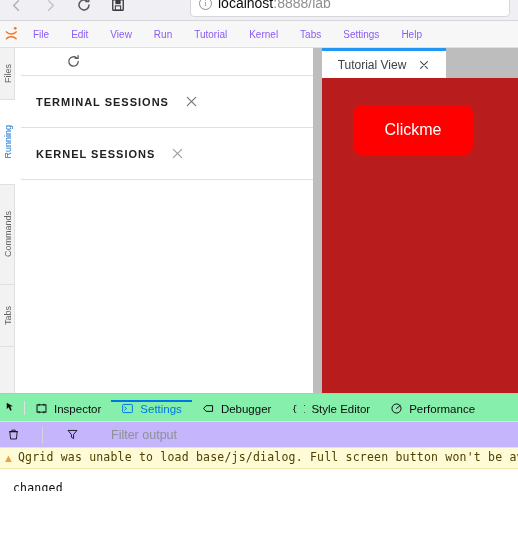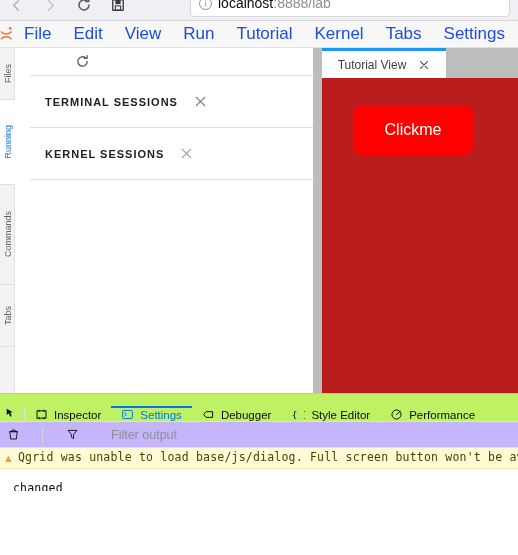--- a/index.html
+++ b/index.html
@@ -31,42 +31,42 @@
 
   
   .menubar {
     position:absolute; left:0; top:21px; width:518px; height:27px;
     background:#f7f7f7; border-bottom:1px solid #e0e0e0;
     display:flex; align-items:center;
   }
   .jp-logo { width:22px; height:27px; display:flex; align-items:center; justify-content:center; }
   .menu-items { display:flex; align-items:center; gap:0px; }
   .menu-item {
-    font-size:17px; color:#1d4ed8; padding:4px 11px; cursor:default; white-space:nowrap;
+    font-size:10px; color:#8b5cf6; padding:4px 11px; cursor:default; white-space:nowrap;
   }
 
   
   .activitybar {
     position:absolute; left:0; top:48px; width:15px; height:345px;
     background:#f2f2f2; border-right:1px solid #e0e0e0;
   }
   .act-tab {
     width:15px; display:flex; align-items:center; justify-content:center;
     border-bottom:1px solid #e0e0e0;
   }
   .act-tab.selected { background:#ffffff; }
   .act-label {
     writing-mode:vertical-rl; transform:rotate(180deg);
     font-size:9px; color:#616161; letter-spacing:0px; white-space:nowrap;
   }
   .act-tab.selected .act-label { color:#1976d2; }
 
   
   .sessions-panel {
-    position:absolute; left:30px; top:48px; width:298px; height:345px;
+    position:absolute; left:21px; top:48px; width:298px; height:345px;
     background:#ffffff; border-right:1px solid #e0e0e0;
   }
   .panel-toolbar {
     height:28px; border-bottom:1px solid #e0e0e0;
     display:flex; align-items:center; padding-left:42px;
   }
   .icon-btn { width:20px; height:20px; display:flex; align-items:center; justify-content:center; color:#616161; cursor:pointer;}
   .section-head {
     height:52px; border-bottom:1px solid #e0e0e0;
     display:flex; align-items:center; padding-left:15px; gap:16px;
@@ -105,22 +105,22 @@
     background:#ff0000; color:#ffffff; font-size:16px;
     font-family:"Liberation Sans", sans-serif; cursor:pointer;
   }
 
   
   .devtools {
     position:absolute; left:0; top:393px; width:518px; height:162px;
     background:#ffffff; border-top:1px solid #c0c0c5;
   }
   .dt-tabbar {
-    height:28px; background:#bef264; border-bottom:1px solid #e0e0e2;
-    display:flex; align-items:flex-end;
+    height:28px; background:#86efac; border-bottom:1px solid #e0e0e2;
+    display:flex; align-items:center;
   }
   .dt-left-icons { display:flex; align-items:center; padding:0 5px; border-right:1px solid #e0e0e2;}
   .dt-tab {
     display:flex; align-items:center; gap:6px; padding:0 10px;
     font-size:11.5px; color:#0c0c0d; white-space:nowrap; cursor:pointer;
     border-top:2px solid transparent;
   }
   .dt-tab.active { color:#0074e8; border-top:2px solid #0074e8; }
   .dt-tab .dt-ico { display:flex; align-items:center; color:#0c0c0d; }
   .dt-tab.active .dt-ico { color:#0074e8; }

